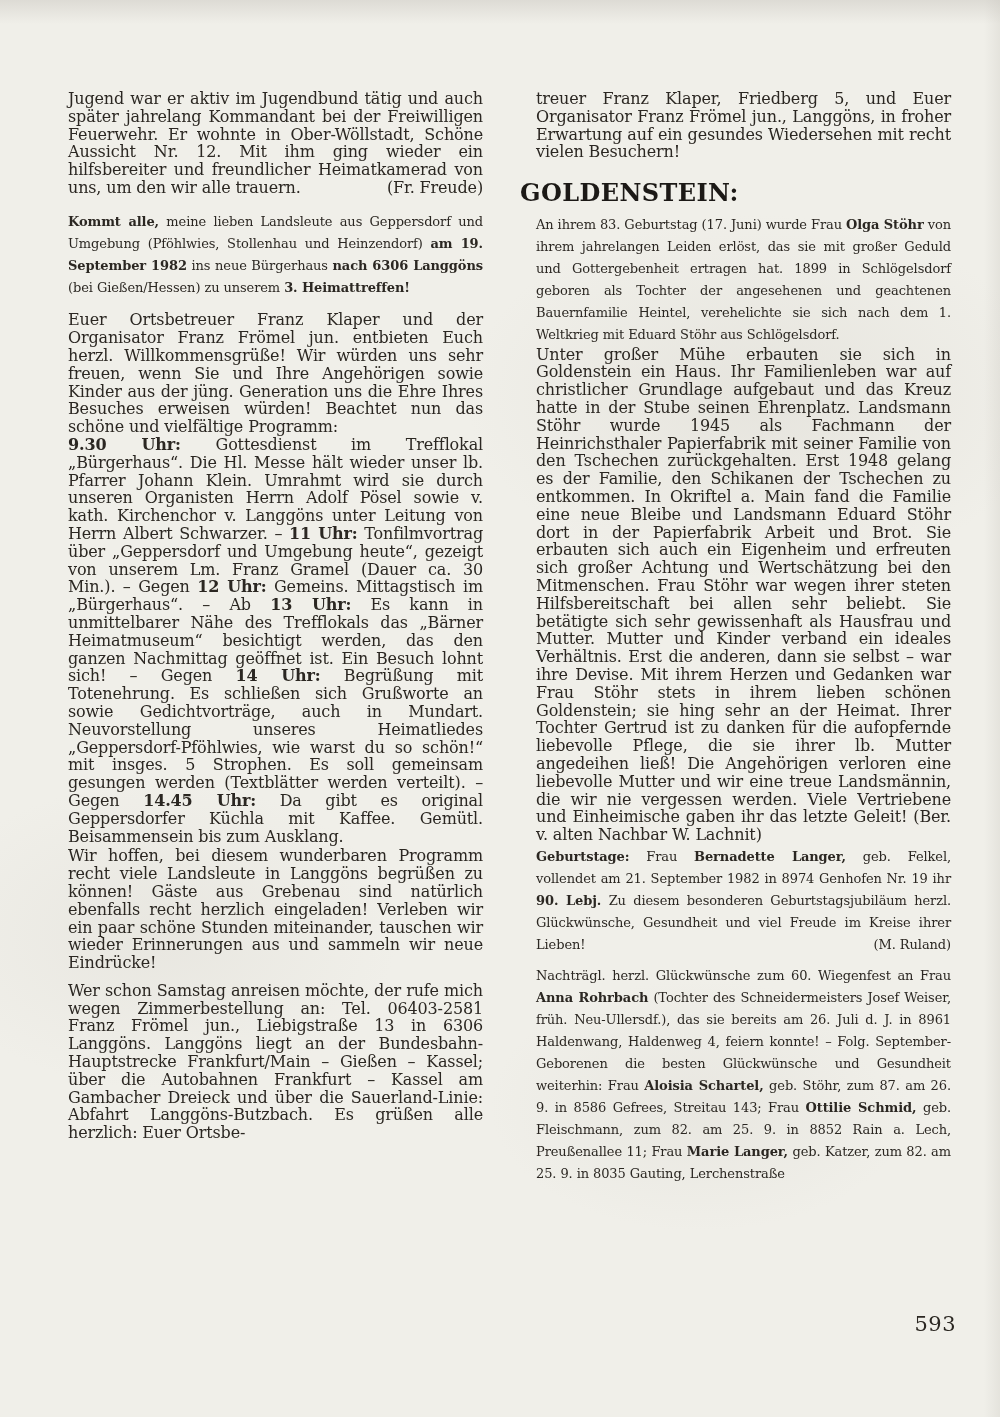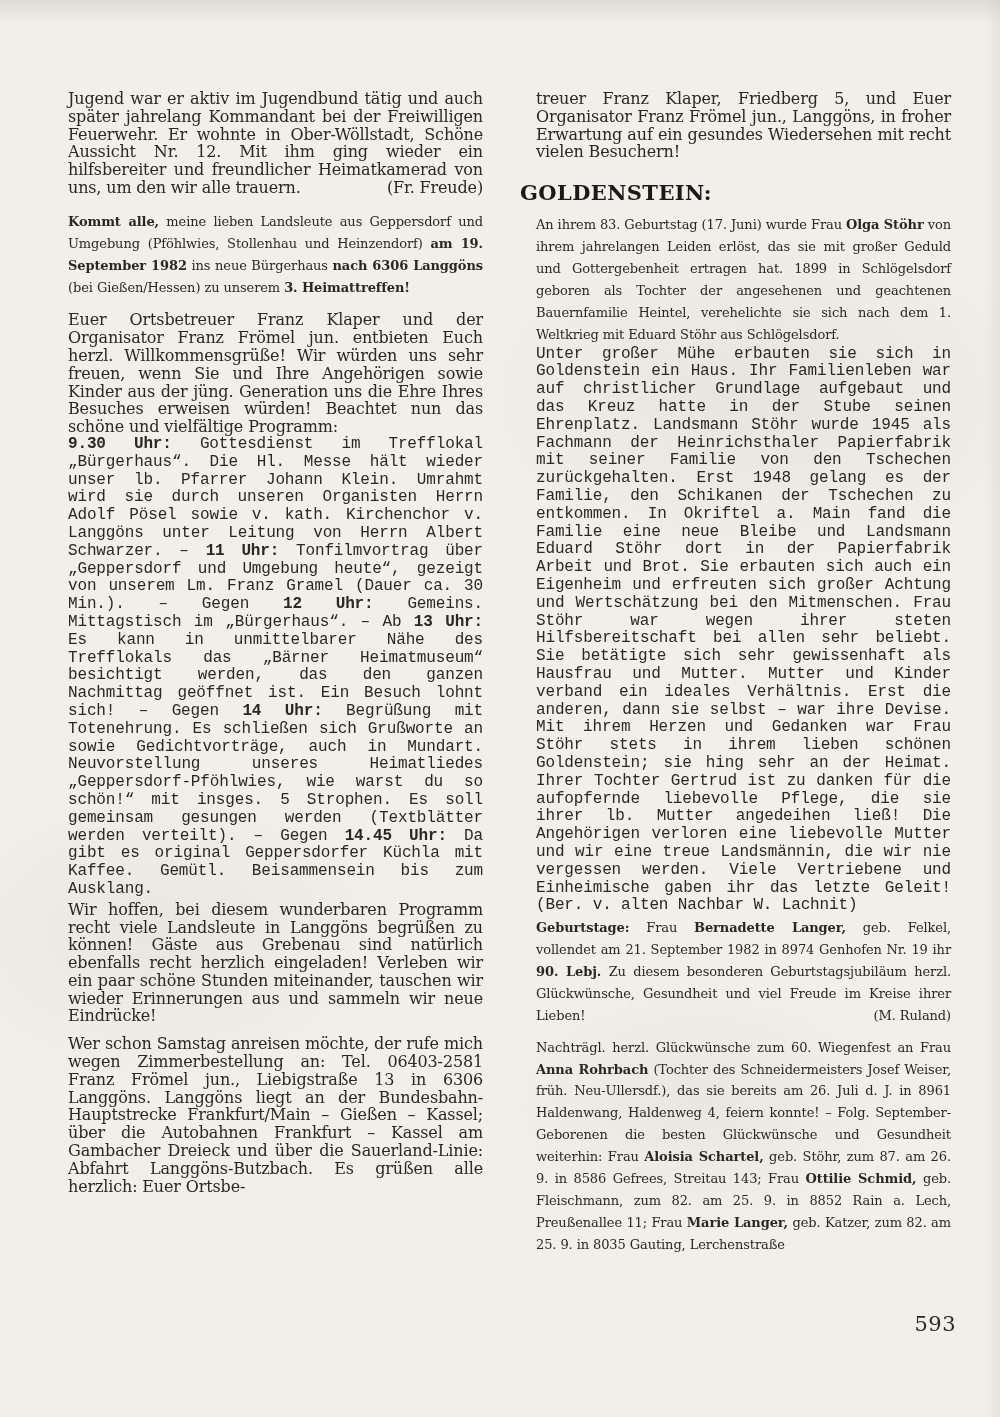--- a/index.html
+++ b/index.html
@@ -22,21 +22,21 @@
     display:flex;gap:21px;
     padding:90px 35px 0 52px;
     box-sizing:border-box;
   }
   .col{width:447px;flex:0 0 447px;}
 
   p{margin:0 16px 10px;text-align:justify;hyphens:auto;-webkit-hyphens:auto;}
   p.small{font-size:16px;line-height:17.8px;letter-spacing:-0.15px;}
   p.large{font-size:13px;line-height:21.9px;letter-spacing:-0.1px;}
   p.nogap{margin-bottom:0;}
-  p.tinygap{margin-bottom:2px;font-family:Liberation Mono, monospace;}
+  p.tinygap{margin-bottom:2px;}
   .sig{float:right;}
 
   .ad-box{
     border:3px solid #14120f;
     margin:8px 10px 16px 0;
     padding:16px 8px 18px;
     text-align:center;
     color:#14120f;
     background:rgba(255,255,255,.25);
   }
@@ -50,21 +50,21 @@
   .ad-sub{
     font-family:"Liberation Sans","DejaVu Sans",sans-serif;
     font-weight:bold;font-size:27px;line-height:30px;
     letter-spacing:-0.5px;word-spacing:5px;
     margin-top:12px;
     transform:scaleX(.96);transform-origin:center;
     white-space:nowrap;
   }
   .sect{
     font-family:"DejaVu Serif","Liberation Serif",serif;
-    font-size:21px;line-height:24px;font-weight:bold;
+    font-size:24px;line-height:24px;font-weight:bold;
     letter-spacing:.4px;color:#1c1916;
     margin:20px 0 9px;
   }
   .cont{margin-bottom:12px;}
   .inv{margin:14px 16px 13px;}
   .pageno{
     position:absolute;top:1312px;right:44px;
     font-size:21px;letter-spacing:.5px;color:#2b2722;
   }
 </style>

